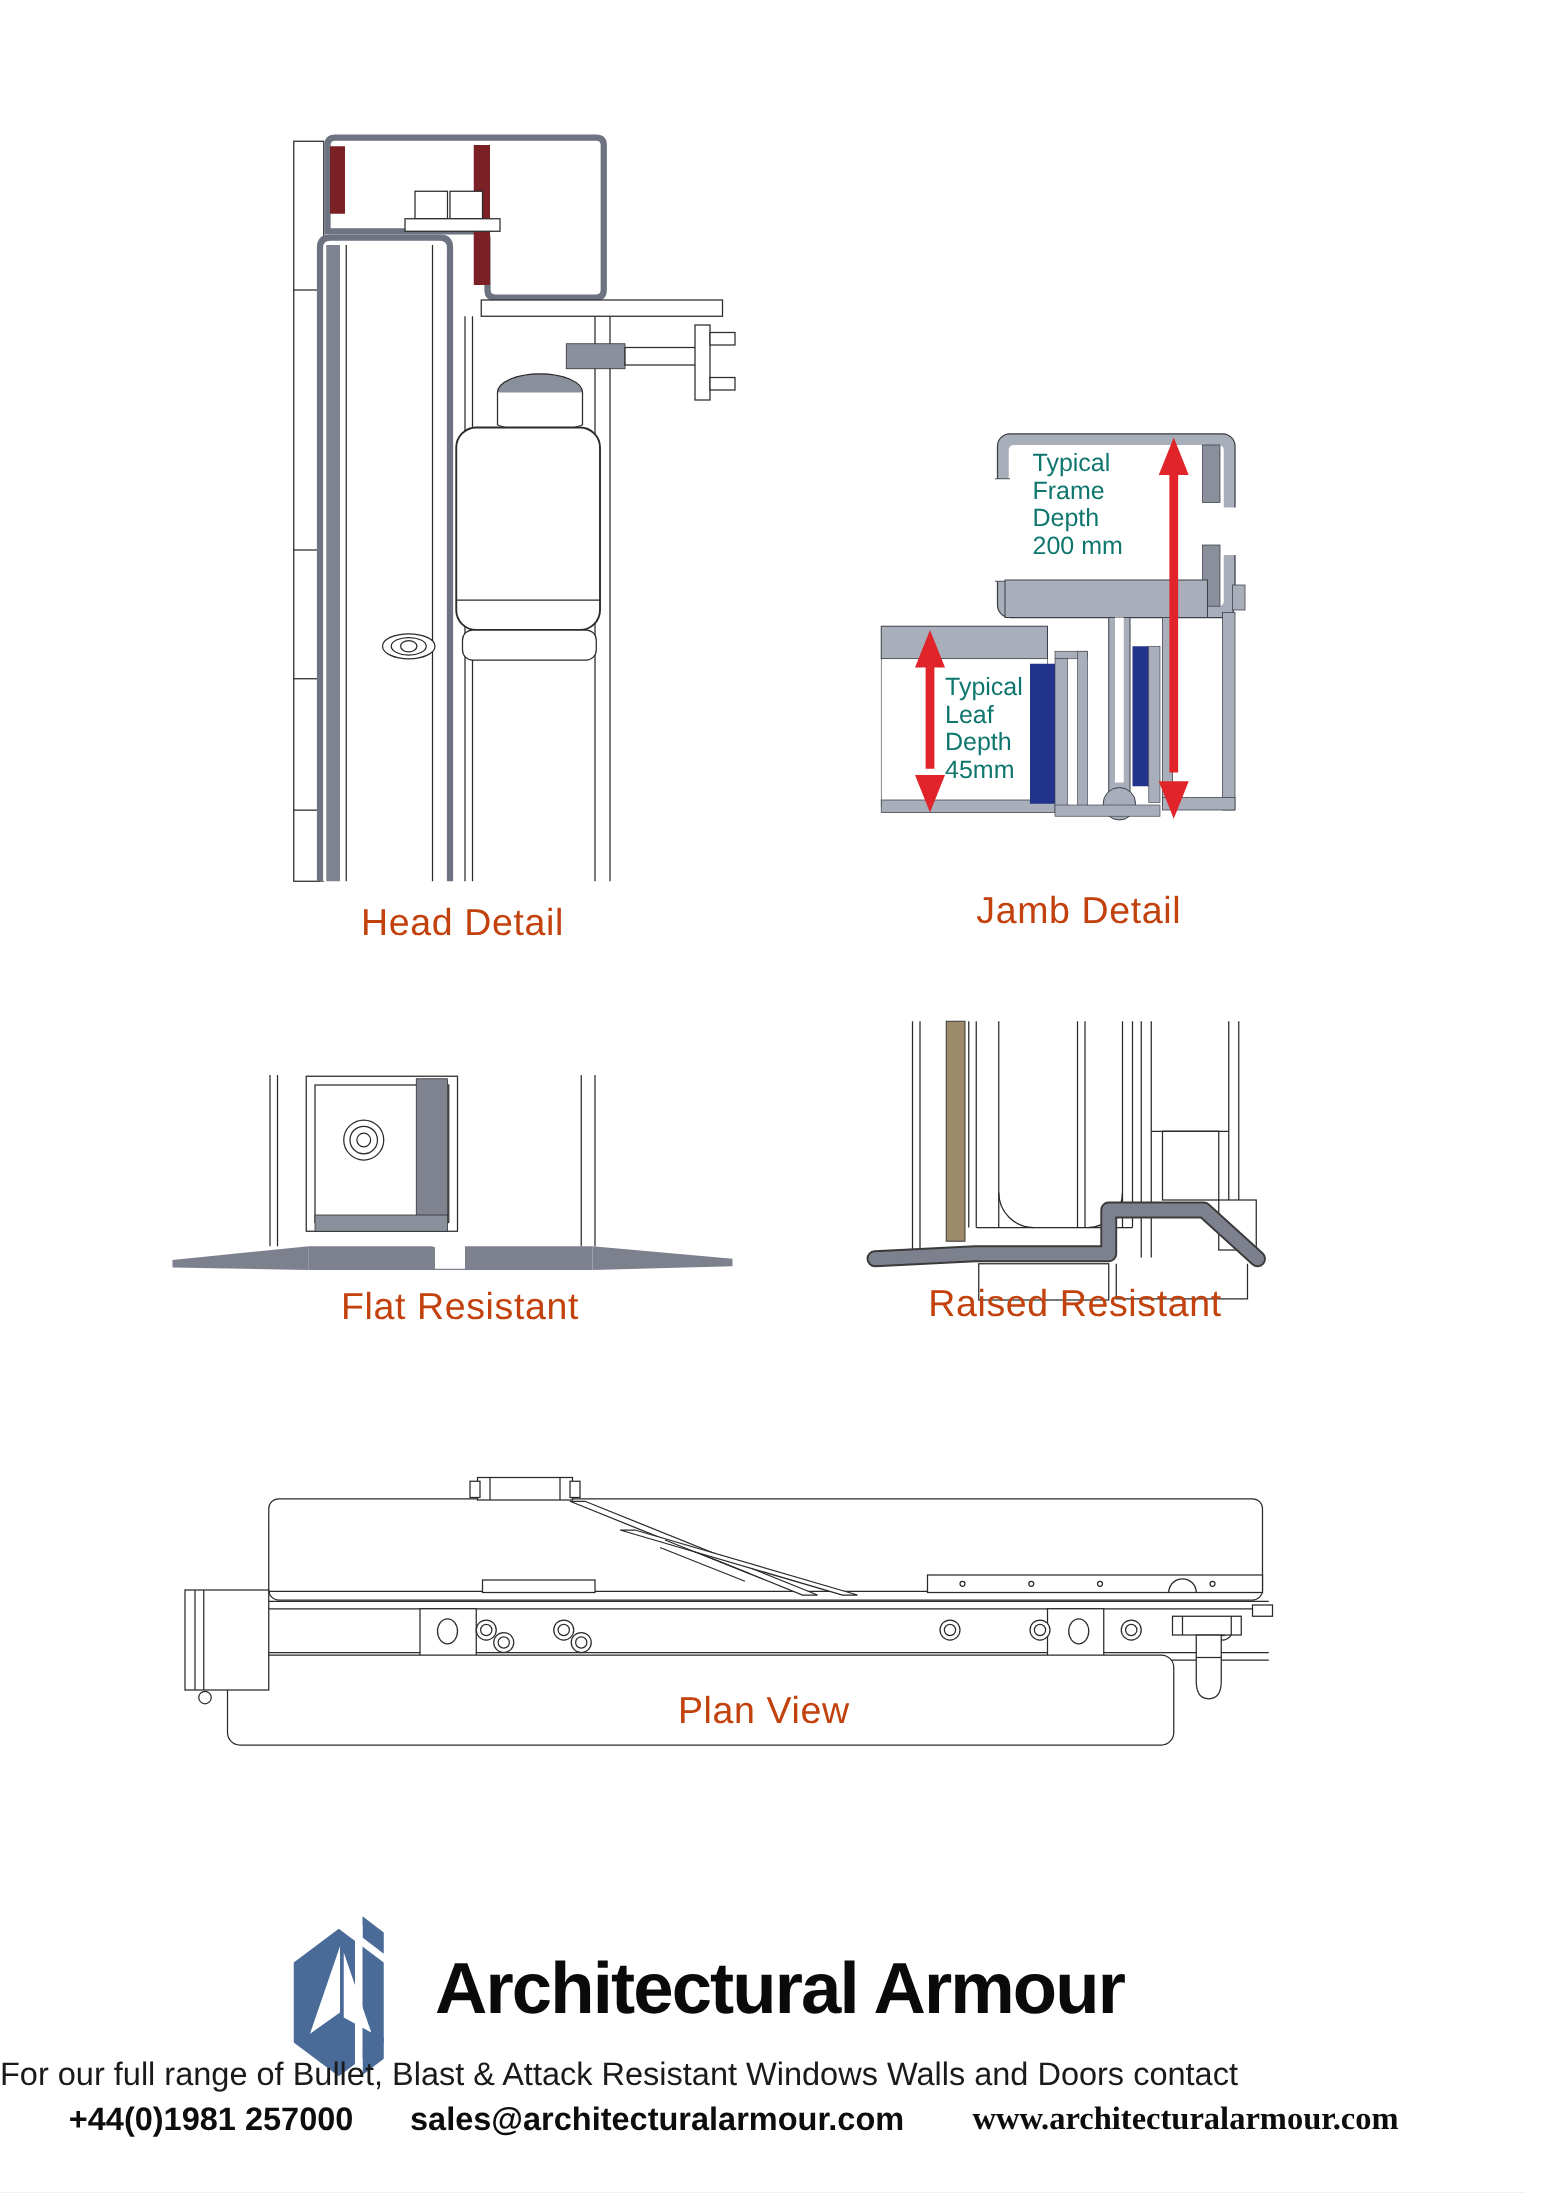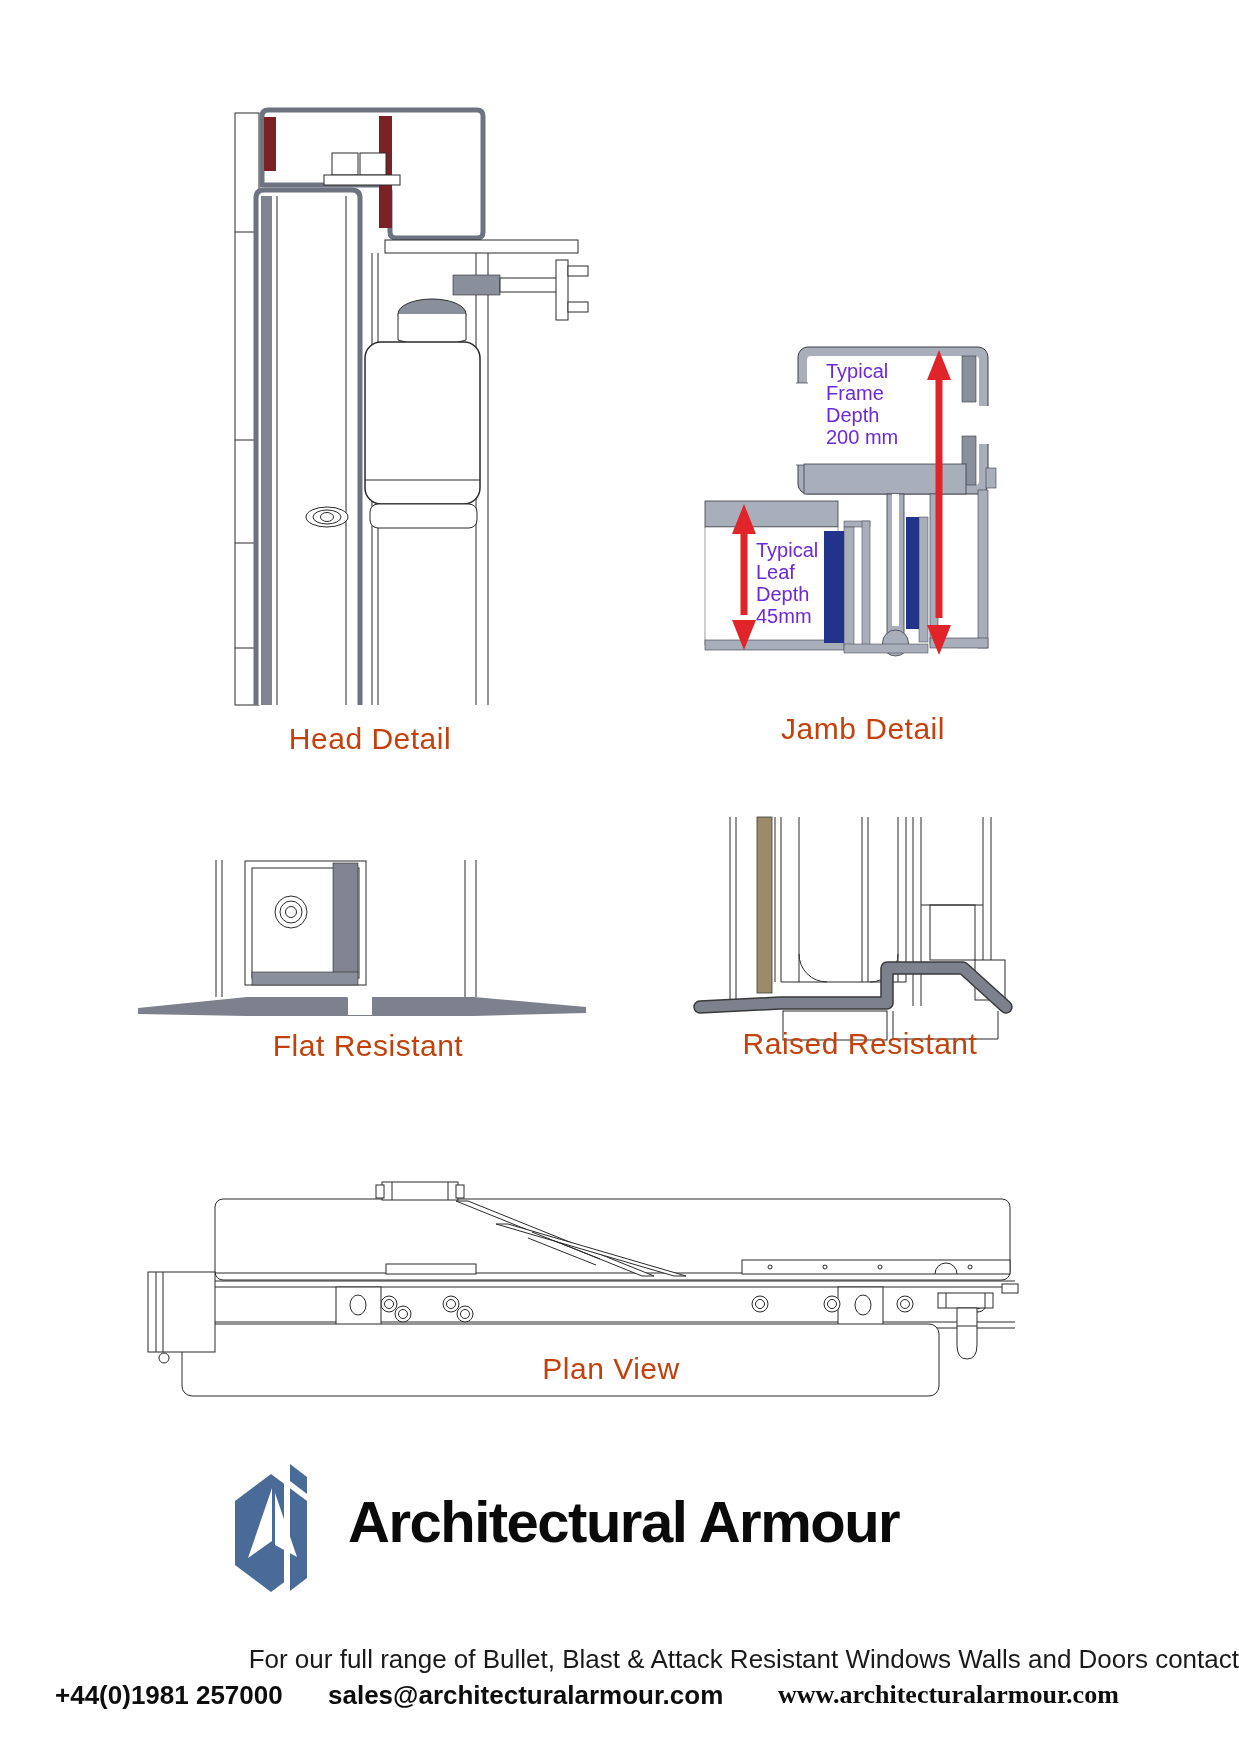--- a/index.html
+++ b/index.html
@@ -6,30 +6,30 @@
   .page{
     position:relative;width:1239px;height:1754px;margin:0 auto;background:#ffffff;
     font-family:"Liberation Sans", sans-serif;overflow:hidden;color:#111;
   }
   .fig{position:absolute;}
   .caption{
     position:absolute;transform:translateX(-50%);
     font-size:30px;color:#c2410c;white-space:nowrap;letter-spacing:0.5px;
   }
   .dimlabel{
-    position:absolute;font-size:20px;line-height:22px;color:#6d28d9;white-space:nowrap;
-  }
-  .brand-row{position:absolute;left:0;top:1457px;width:1239px;height:150px;}
+    position:absolute;font-size:20px;line-height:22px;color:#0f766e;white-space:nowrap;
+  }
+  .brand-row{position:absolute;left:0;top:1526px;width:1239px;height:150px;}
   .brand-logo{position:absolute;left:228px;top:5px;width:86px;height:142px;}
   .brand-name{
     position:absolute;left:348px;top:31px;font-size:58px;font-weight:bold;
     letter-spacing:-1.5px;color:#0a0a0a;white-space:nowrap;
   }
   .footer-line1{
-    position:absolute;left:0;top:1644px;width:1239px;text-align:right;
+    position:absolute;left:0;top:1644px;width:1239px;text-align:left;
     font-size:26px;color:#1a1a1a;
   }
   .footer-line2{position:absolute;left:0;top:1680px;width:1239px;font-size:26px;font-weight:bold;color:#0d0d0d;}
   .footer-line2 span{position:absolute;white-space:nowrap;}
   .f-phone{left:55px;}
   .f-email{left:328px;}
   .f-web{left:778px;font-family:Liberation Serif, serif;}
   svg{display:block;}
   .ln{stroke:var(--line_dark);stroke-width:1;fill:none;}
   .lnw{stroke:var(--line_dark);stroke-width:1;fill:#ffffff;}

